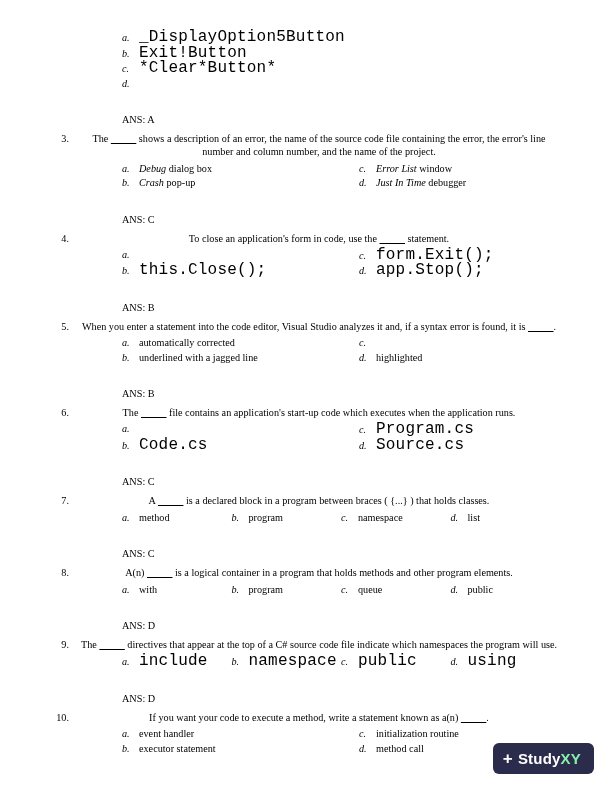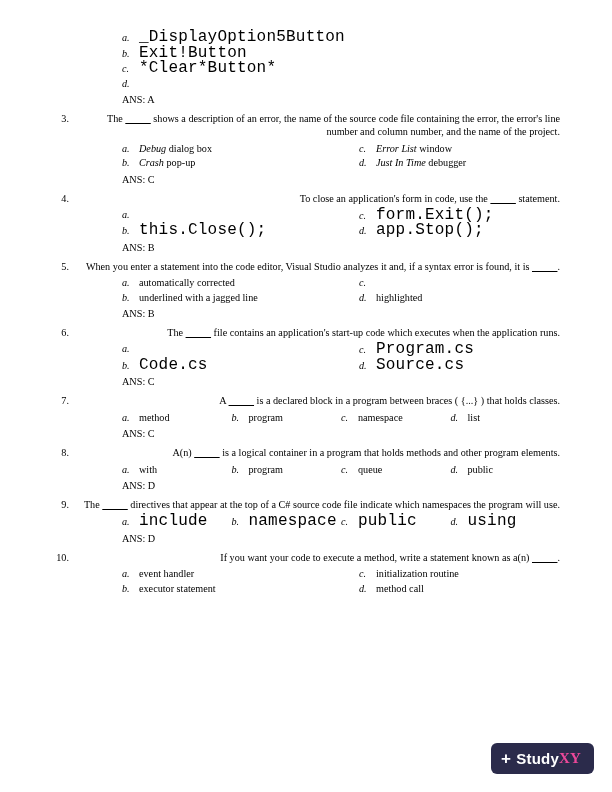--- a/index.html
+++ b/index.html
@@ -37,21 +37,21 @@
   .qnum {
     width: 26px;
     flex: 0 0 26px;
     text-align: right;
     padding-right: 9px;
     box-sizing: border-box;
     font-size: 10.2px;
   }
   .qtext {
     flex: 1 1 auto;
-    text-align: right;
+    text-align: center;
   }
 
   
   .choices {
     margin-top: 3px;
     padding-left: 70px;
     display: flex;
     flex-wrap: wrap;
   }
   .choice {
@@ -86,21 +86,21 @@
     width: 100%;
   }
 
   .mono {
     font-family: "Liberation Mono", monospace;
     font-size: 16px;
     letter-spacing: 0.2px;
   }
   .ans {
     padding-left: 70px;
-    margin-top: 3px;
+    margin-top: 23px;
     font-size: 10.2px;
   }
   .blank {
     text-decoration: underline;
   }
 
   
   .toplist {
     padding-left: 70px;
   }
@@ -121,22 +121,21 @@
     font-weight: bold;
     letter-spacing: 0.2px;
   }
   .watermark .plus {
     font-size: 17px;
     margin-right: 5px;
     font-weight: bold;
     line-height: 1;
   }
   .watermark .xy {
-    color: #ec4899;
-    font-family: Liberation Serif, serif;
+    color: #86efac;
   }
 </style>
 </head>
 <body>
 
 <div class="page">
 
   <div class="qblock">
     <div class="toplist cols1">
       <div class="choice">

